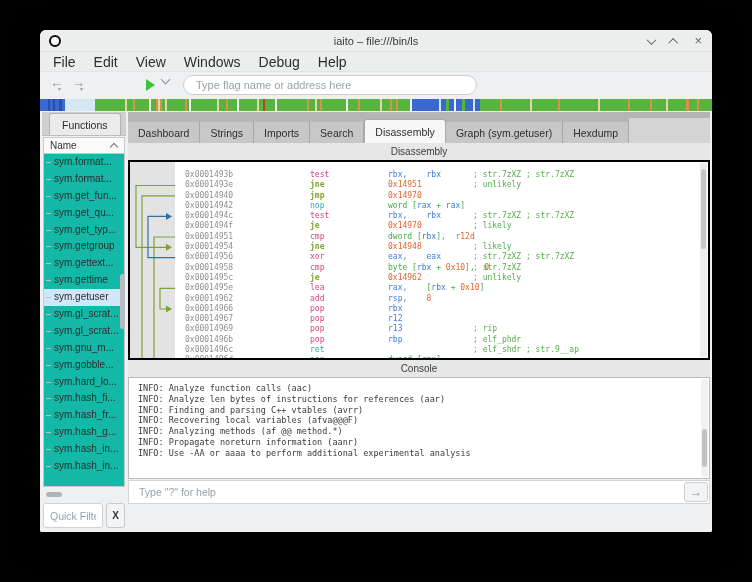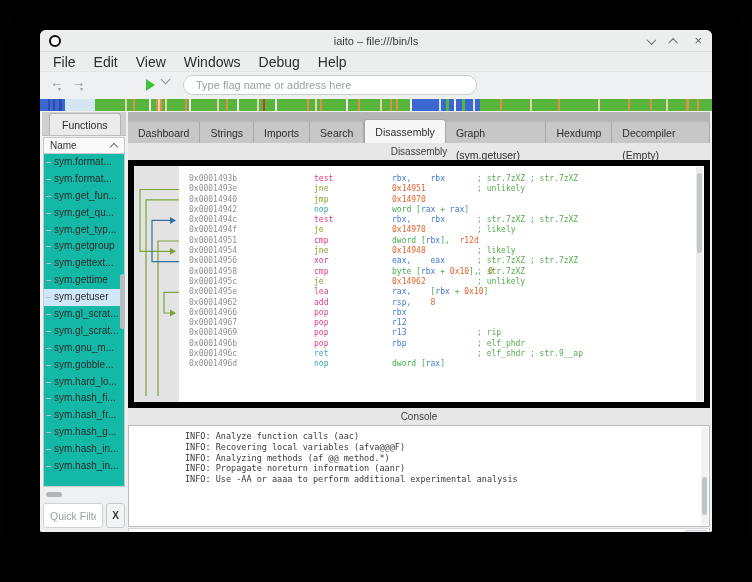--- a/index.html
+++ b/index.html
@@ -81,38 +81,38 @@
   .main-tabstrip { height:31px; background:#b5b5b5; display:flex; align-items:flex-end; position:relative; }
   .main-tabstrip::after { content:""; flex:1; height:25px; background:#d4d4d4; }
   .main-tab { height:22px; line-height:22px; padding:0 10px; font-size:10.5px; color:#2e2e2e;
               background:#c7c7c7; border-right:1px solid #a9a9a9; border-top:1px solid #b9b9b9; }
   .main-tab.active { background:#f7f7f7; height:24px; line-height:24px; border-radius:3px 3px 0 0;
                      border:1px solid #a9a9a9; border-bottom:none; }
   .dock-title { height:17px; line-height:17px; text-align:center; font-size:10px; color:#3d3d3d;
                 background:#e7e7e7; }
 
   
-  .dis-panel { position:relative; height:248px; background:#fff; border:6px solid #000000; overflow:hidden; }
+  .dis-panel { position:relative; height:200px; background:#fff; border:2px solid #000000; overflow:hidden; }
   .dis-gutter { position:absolute; left:0; top:0; bottom:0; width:45px; background:#e3e3e3; }
   .dis-rows { position:absolute; left:0; top:8px; right:8px;
               font-family:"DejaVu Sans Mono", monospace; font-size:8px; }
   .dis-row { height:10.3px; line-height:10.3px; position:relative; padding-left:55px; white-space:pre; }
   .dis-addr { display:inline-block; width:125px; color:#8f8f8f; }
   .dis-mn { display:inline-block; width:78px; }
   .dis-comment { position:absolute; left:343px; top:0; color:#55ad4d; }
-  .tk-pink { color:#de3d85; } .tk-green { color:#83a32e; } .tk-cyan { color:#36a9b1; }
+  .tk-pink { color:#de3d85; } .tk-green { color:#83a32e;font-weight:bold; } .tk-cyan { color:#36a9b1; }
   .tk-reg { color:#3f79d9; } .tk-num { color:#e0662e; } .tk-mem { color:#44ad4a; }
   .dis-vscroll { position:absolute; right:1px; top:1px; bottom:1px; width:7px; background:#ededee; }
   .dis-vhandle { position:absolute; left:1px; top:6px; width:5px; height:80px; background:#c4c7c9; border-radius:3px; }
 
   
   .con-output { position:relative; height:102px; background:#fff; border:1px solid #b9bcbe; overflow:hidden; }
   .con-lines { padding:5px 0 0 9px; font-family:"DejaVu Sans Mono", monospace; font-size:8.5px;
                color:#3a3a3a; }
-  .con-lines div { height:10.8px; line-height:10.8px; white-space:pre;margin-left:47px; }
+  .con-lines div { height:10.8px; line-height:10.8px; white-space:pre; }
   .con-vscroll { position:absolute; right:1px; top:1px; bottom:1px; width:7px; background:#f0f1f1; }
   .con-vhandle { position:absolute; left:1px; top:50px; width:5px; height:38px; background:#c0c3c5; border-radius:3px; }
   .con-input-row { position:relative; height:24px; margin-top:1px; background:#fff; border:1px solid #d2d5d8; }
   .con-input { position:absolute; left:0; top:0; right:26px; height:22px; border:none; outline:none;
                font-size:10.5px; padding:0 10px; color:#444; font-family:"Liberation Sans", sans-serif; }
   .con-input::placeholder { color:#9aa1a6; }
   .con-send { position:absolute; right:1px; top:1px; width:24px; height:20px; background:#f2f3f4;
               border:1px solid #ccd0d3; border-radius:3px; text-align:center; line-height:19px;
               font-size:12px; font-weight:bold; color:#8493a1; }
 </style>
@@ -279,21 +279,20 @@
 
     <div class="right-col">
       <div class="main-tabstrip" id="maintabs">
           <div class="main-tab">Dashboard</div>
           <div class="main-tab">Strings</div>
           <div class="main-tab">Imports</div>
           <div class="main-tab">Search</div>
           <div class="main-tab active">Disassembly</div>
           <div class="main-tab">Graph (sym.getuser)</div>
           <div class="main-tab">Hexdump</div>
-          <div class="main-tab">Decompiler (Empty)</div>
         </div>
 
       <div class="dock-title">Disassembly</div>
 
       <div class="dis-panel">
         <div class="dis-gutter">
           <svg width="45" height="230">
             <g fill="none" stroke="#7ea23a" stroke-width="1.2">
               <polyline points="45,23.5 6,23.5 6,85.3 36,85.3"></polyline>
               <polyline points="45,33.8 12,33.8 12,230"></polyline>
@@ -332,20 +331,22 @@
         <div class="dis-vscroll">
           <div class="dis-vhandle"></div>
         </div>
       </div>
 
       <div class="dock-title">Console</div>
 
       <div class="con-output">
         <div class="con-lines" id="conlines">
             <div>INFO: Analyze function calls (aac)</div>
+            <div>INFO: Analyze len bytes of instructions for references (aar)</div>
+            <div>INFO: Finding and parsing C++ vtables (avrr)</div>
             <div>INFO: Recovering local variables (afva@@@F)</div>
             <div>INFO: Analyzing methods (af @@ method.*)</div>
             <div>INFO: Propagate noreturn information (aanr)</div>
             <div>INFO: Use -AA or aaaa to perform additional experimental analysis</div>
           </div>
         <div class="con-vscroll">
           <div class="con-vhandle"></div>
         </div>
       </div>
 

